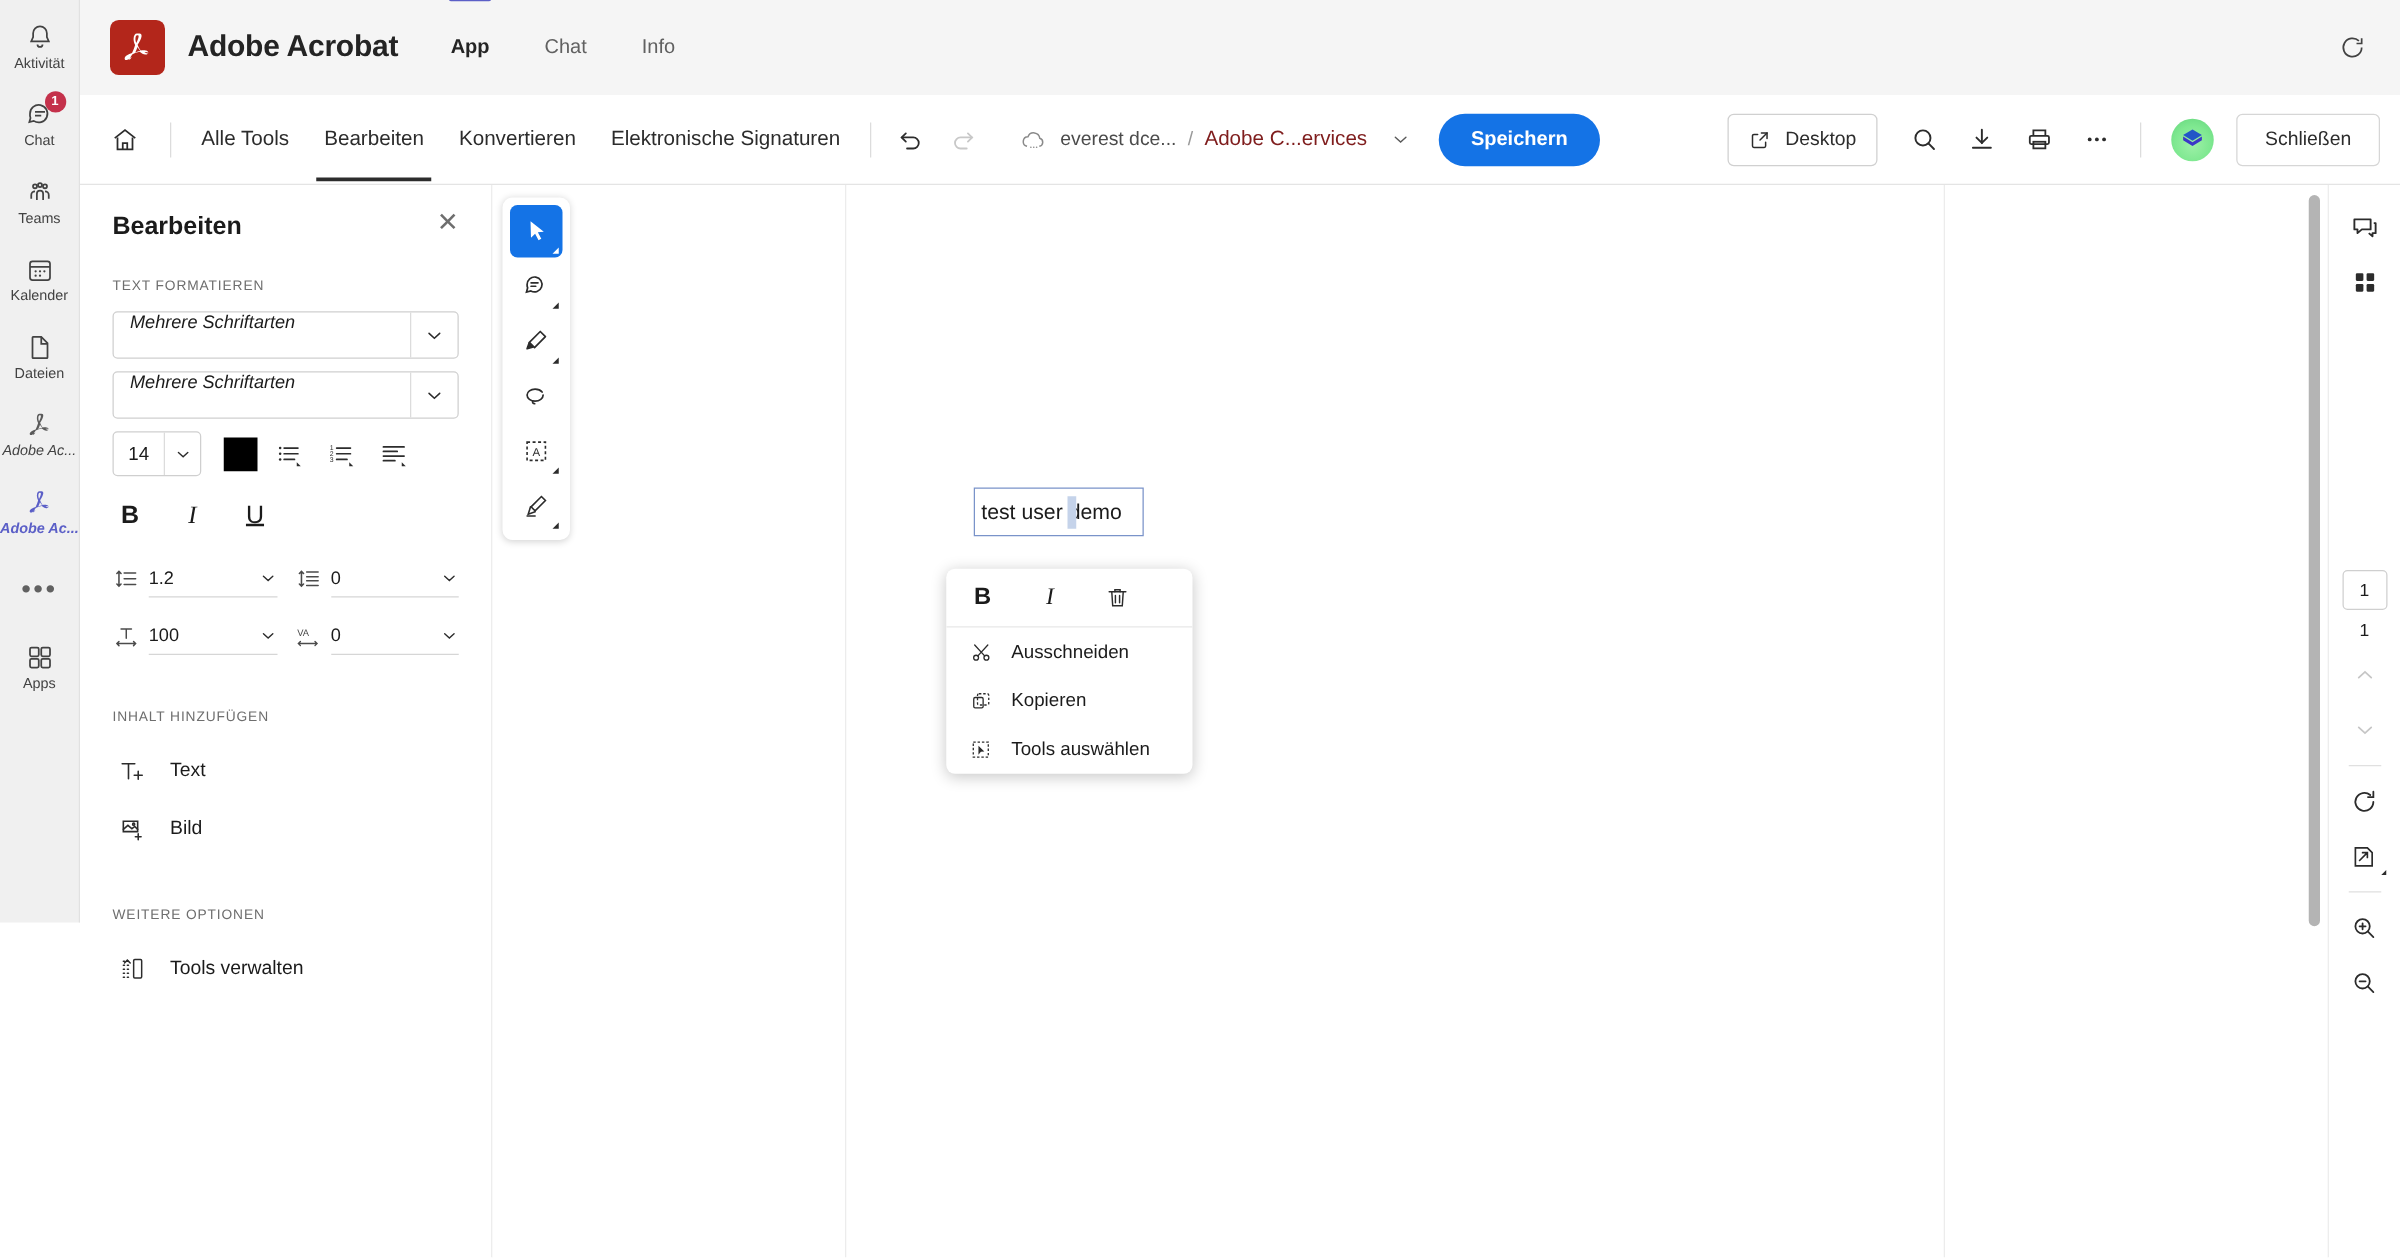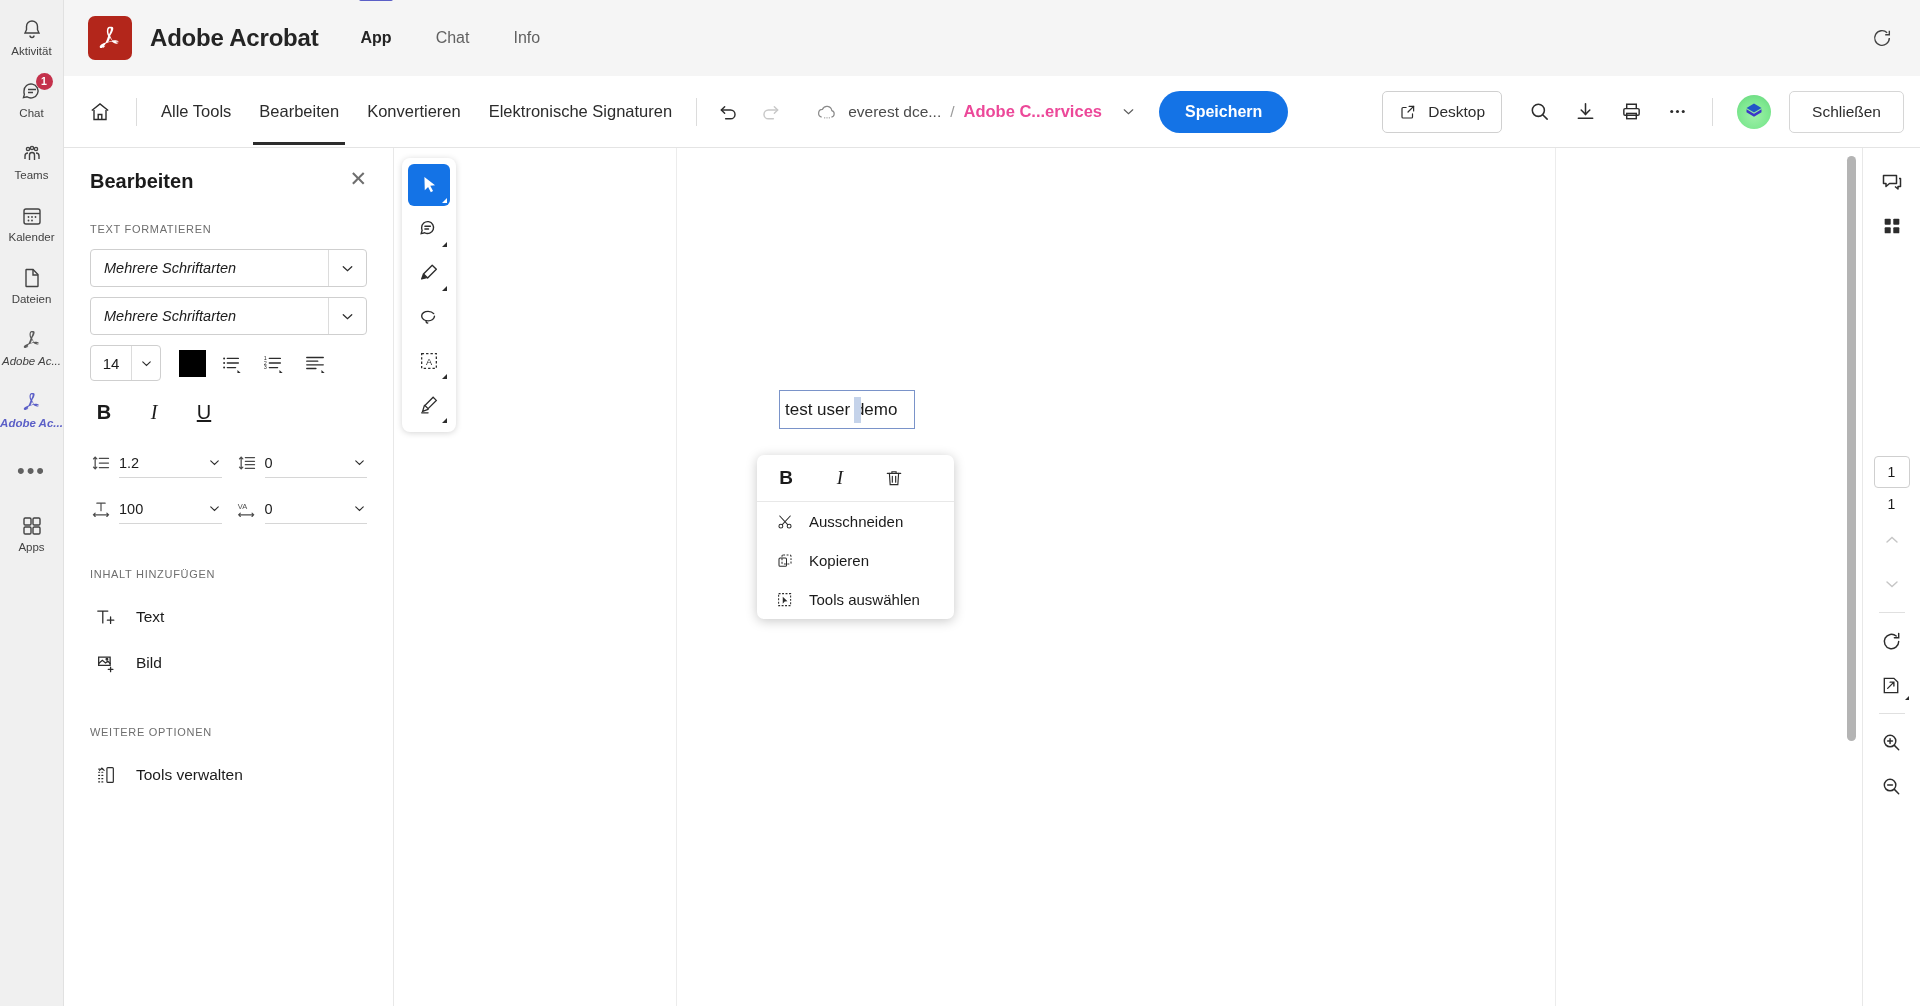--- a/index.html
+++ b/index.html
@@ -5,21 +5,21 @@
   * { box-sizing: border-box; margin:0; padding:0; }
   html, body {
     width:1920px; height:1006px;
     font-family:"Liberation Sans", sans-serif;
     background:#ffffff; overflow:hidden;
   }
   body { display:flex; position:relative; }
 
   
   #teams-rail {
-    width:64px; height:1006px; background:#f0f0f0;
+    width:64px; height:738px; background:#f0f0f0;
     border-right:1px solid #e1e1e1;
     display:flex; flex-direction:column; align-items:center;
     padding-top:6px; flex:0 0 64px;
   }
   .rail-item {
     width:64px; min-height:62px; display:flex; flex-direction:column;
     align-items:center; justify-content:center; gap:2px;
     cursor:pointer; position:relative; color:#424242;
   }
   .rail-item .ri-ico { height:26px; display:flex; align-items:center; justify-content:center; position:relative; }
@@ -76,21 +76,21 @@
     position:relative; white-space:nowrap;
   }
   .tb-tab.sel::after {
     content:""; position:absolute; left:8px; right:8px; bottom:0; height:3px; background:#2c2c2c;
   }
   .tb-ico { width:42px; height:42px; display:flex; align-items:center; justify-content:center; cursor:pointer; color:#2c2c2c; }
   .tb-ico.dim { color:#c8c8c8; cursor:default; }
   #breadcrumb { display:flex; align-items:center; margin-left:24px; gap:9px; white-space:nowrap; }
   #bc-name { font-size:15.5px; color:#4b4b4b; }
   #bc-slash { font-size:15.5px; color:#9a9a9a; }
-  #bc-file { font-size:16.5px; color:#ec4899; font-weight:700; }
+  #bc-file { font-size:16.5px; color:#7f1d1d; font-weight:400; }
   #save-btn {
     margin-left:22px; height:42px; padding:0 26px; border-radius:21px;
     background:#1473e6; color:#fff; font-size:16px; font-weight:700;
     display:flex; align-items:center; cursor:pointer; border:none;
     font-family:"Liberation Sans", sans-serif;
   }
   #tb-right { margin-left:auto; display:flex; align-items:center; gap:4px; }
   #desktop-btn {
     height:42px; padding:0 16px; border:1px solid #d0d0d0; border-radius:5px;
     display:flex; align-items:center; gap:11px; cursor:pointer;
@@ -115,21 +115,21 @@
   #edit-panel {
     width:330px; flex:0 0 330px; background:#fff; border-right:1px solid #e8e8e8;
     padding:22px 26px 0 26px; overflow:hidden; position:relative;
   }
   #panel-head { display:flex; align-items:flex-start; }
   #panel-title { font-size:20px; font-weight:700; color:#1b1b1b; }
   #panel-close { margin-left:auto; font-size:21px; color:#6e6e6e; cursor:pointer; line-height:18px; }
   .sec-label { font-size:11px; letter-spacing:0.7px; color:#6e6e6e; margin-top:30px; margin-bottom:14px; }
   .font-select {
     height:38px; border:1px solid #cfcfcf; border-radius:4px; display:flex;
-    align-items:center; margin-bottom:10px; background:#fff; cursor:pointer;
+    margin-bottom:10px; background:#fff; cursor:pointer;
   }
   .font-select .fs-val { flex:1 1 auto; font-size:14.5px; font-style:italic; color:#1b1b1b; padding-left:13px; }
   .font-select .fs-arrow {
     width:38px; height:100%; border-left:1px solid #dcdcdc;
     display:flex; align-items:center; justify-content:center; color:#2c2c2c;
   }
   .size-row { display:flex; align-items:center; gap:0; margin-top:6px; }
   .size-box { height:36px; border:1px solid #cfcfcf; border-radius:4px; display:flex; align-items:center; cursor:pointer; }
   .size-box .sz-val { width:40px; text-align:center; font-size:15px; color:#1b1b1b; }
   .size-box .sz-arrow { width:29px; height:100%; border-left:1px solid #dcdcdc; display:flex; align-items:center; justify-content:center; color:#2c2c2c; }

